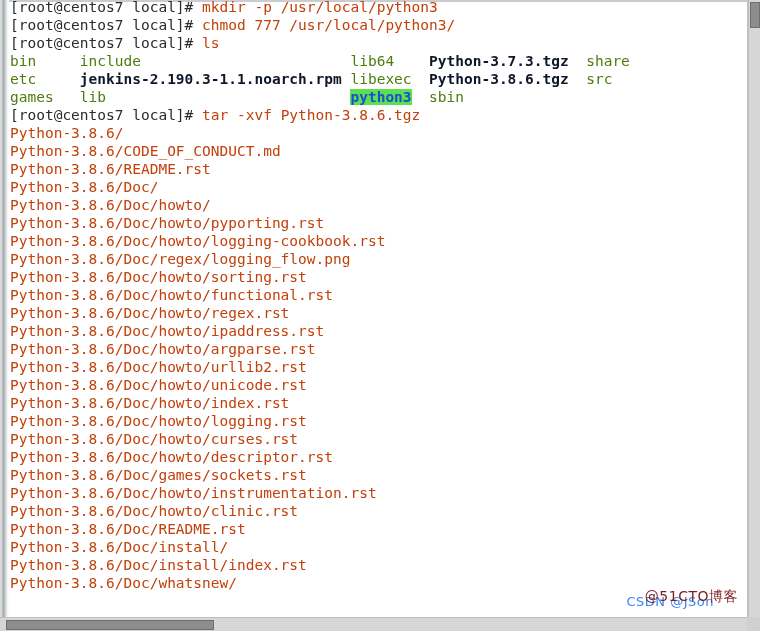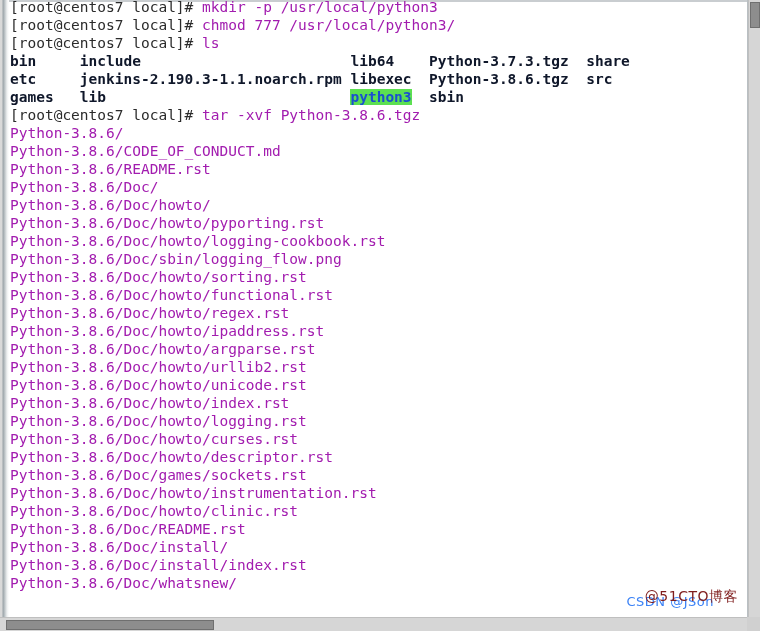--- a/index.html
+++ b/index.html
@@ -54,24 +54,24 @@
     height: 18px;
     line-height: 18px;
     font-size: 14.5px;
     white-space: pre;
     color: #2b2b2b;
     letter-spacing: 0px;
   }
   .line.first { margin-top: -2px; }
 
   .prompt { color: #2b2b2b; text-align: center; }
-  .dir      { color: #0f172a; font-weight: bold; }
+  .dir      { color: #4d7c0f; font-weight: normal; }
   .archive  { color: #0f172a; font-weight: bold; }
   .sticky   { color: #1a4fd0; font-weight: bold; background: #5ce051; text-align: center; }
-  .plain    { color: #a21caf; }
+  .plain    { color: #c2410c; }
 
   
   #vscrollbar {
     position: absolute;
     right: 0; top: 0;
     width: 12px; height: 617px;
     background: #d6d6d6;
     border-left: 1px solid #bfbfbf;
   }
   #vscroll-thumb {
@@ -144,21 +144,21 @@
       <div class="line"><span class="dir">etc     </span><span class="archive">jenkins-2.190.3-1.1.noarch.rpm </span><span class="dir">libexec  </span><span class="archive">Python-3.8.6.tgz  </span><span class="dir">src</span></div>
       <div class="line"><span class="dir">games   </span><span class="dir">lib                            </span><span class="sticky">python3</span><span class="plain">  </span><span class="dir">sbin</span></div>
       <div class="line"><span class="prompt">[root@centos7 local]# </span><span class="plain">tar -xvf Python-3.8.6.tgz</span></div>
       <div class="line"><span class="plain">Python-3.8.6/</span></div>
       <div class="line"><span class="plain">Python-3.8.6/CODE_OF_CONDUCT.md</span></div>
       <div class="line"><span class="plain">Python-3.8.6/README.rst</span></div>
       <div class="line"><span class="plain">Python-3.8.6/Doc/</span></div>
       <div class="line"><span class="plain">Python-3.8.6/Doc/howto/</span></div>
       <div class="line"><span class="plain">Python-3.8.6/Doc/howto/pyporting.rst</span></div>
       <div class="line"><span class="plain">Python-3.8.6/Doc/howto/logging-cookbook.rst</span></div>
-      <div class="line"><span class="plain">Python-3.8.6/Doc/sbin/logging_flow.png</span></div>
+      <div class="line"><span class="plain">Python-3.8.6/Doc/regex/logging_flow.png</span></div>
       <div class="line"><span class="plain">Python-3.8.6/Doc/howto/sorting.rst</span></div>
       <div class="line"><span class="plain">Python-3.8.6/Doc/howto/functional.rst</span></div>
       <div class="line"><span class="plain">Python-3.8.6/Doc/howto/regex.rst</span></div>
       <div class="line"><span class="plain">Python-3.8.6/Doc/howto/ipaddress.rst</span></div>
       <div class="line"><span class="plain">Python-3.8.6/Doc/howto/argparse.rst</span></div>
       <div class="line"><span class="plain">Python-3.8.6/Doc/howto/urllib2.rst</span></div>
       <div class="line"><span class="plain">Python-3.8.6/Doc/howto/unicode.rst</span></div>
       <div class="line"><span class="plain">Python-3.8.6/Doc/howto/index.rst</span></div>
       <div class="line"><span class="plain">Python-3.8.6/Doc/howto/logging.rst</span></div>
       <div class="line"><span class="plain">Python-3.8.6/Doc/howto/curses.rst</span></div>

